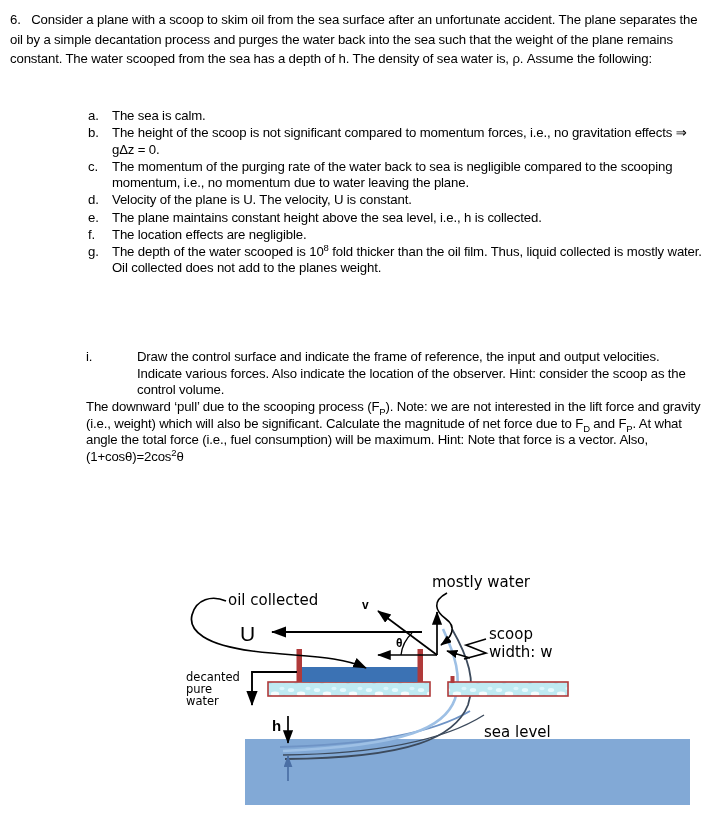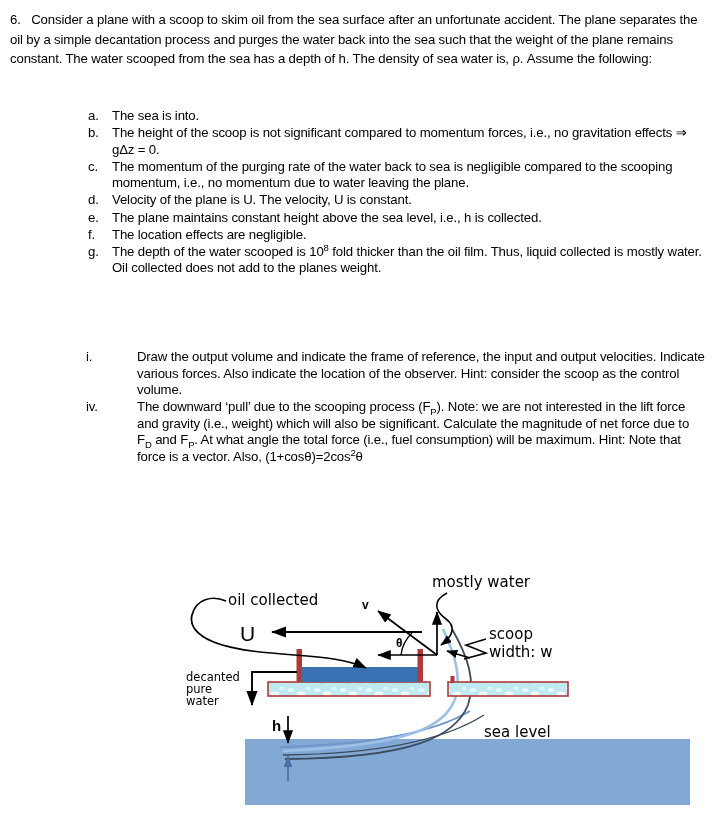--- a/index.html
+++ b/index.html
@@ -127,21 +127,21 @@
 <div class="page">
 
   <div class="q-intro">
     <span>6.</span>
     <span>&nbsp;&nbsp;</span><span>Consider a plane with a scoop to skim oil from the sea surface after an unfortunate accident. The plane separates the oil by a simple decantation process and purges the water back into the sea such that the weight of the plane remains constant. The water scooped from the sea has a depth of h. The density of sea water is, ρ. Assume the following:</span>
   </div>
 
   <div class="assumptions" id="assumptions-list">
       <div class="row">
         <div class="marker">a.</div>
-        <div class="body">The sea is into.</div>
+        <div class="body">The sea is calm.</div>
       </div>
       <div class="row">
         <div class="marker">b.</div>
         <div class="body">The height of the scoop is not significant compared to momentum forces, i.e., <b>no gravitation effects</b> ⇒ gΔz = 0.</div>
       </div>
       <div class="row">
         <div class="marker">c.</div>
         <div class="body">The momentum of the purging rate of the water back to sea is negligible compared to the scooping momentum, i.e., <b>no momentum due to water leaving the plane</b>.</div>
       </div>
       <div class="row">
@@ -159,24 +159,23 @@
       <div class="row">
         <div class="marker">g.</div>
         <div class="body">The depth of the water scooped is 10<sup>8</sup> fold thicker than the oil film.  Thus, <b>liquid collected is mostly water</b>. Oil collected does not add to the planes weight.</div>
       </div>
     </div>
 
 
   <div class="romans" id="tasks-list">
       <div class="row">
         <div class="marker">i.</div>
-        <div class="body">Draw the output volume and indicate the frame of reference, the input and output velocities. Indicate various forces. Also indicate the location of the observer. Hint: consider the scoop as the control volume.</div>
-      </div>
-      <div class="row">
-        <div class="marker">iv.</div>
+        <div class="body">Draw the control surface and indicate the frame of reference, the input and output velocities. Indicate various forces. Also indicate the location of the observer. Hint: consider the scoop as the control volume.</div>
+      </div>
+      <div class="row">
         <div class="body">The downward ‘pull’ due to the scooping process (F<sub>P</sub>).  Note: we are not interested in the lift force and gravity (i.e., weight) which will also be significant. Calculate the magnitude of net force due to F<sub>D</sub> and F<sub>P</sub>. At what angle the total force (i.e., fuel consumption) will be maximum.  Hint:  Note that force is a vector. Also, (1+cosθ)=2cos<sup>2</sup>θ</div>
       </div>
     </div>
 
   <div class="diagram">
     <svg width="723" height="262" viewBox="0 0 723 262" xmlns="http://www.w3.org/2000/svg">
       <defs>
         <marker id="arrowBlack" markerWidth="9" markerHeight="9" refX="7.5" refY="3" orient="auto">
           <path d="M0,0 L8,3 L0,6 z" fill="#000"></path>
         </marker>

